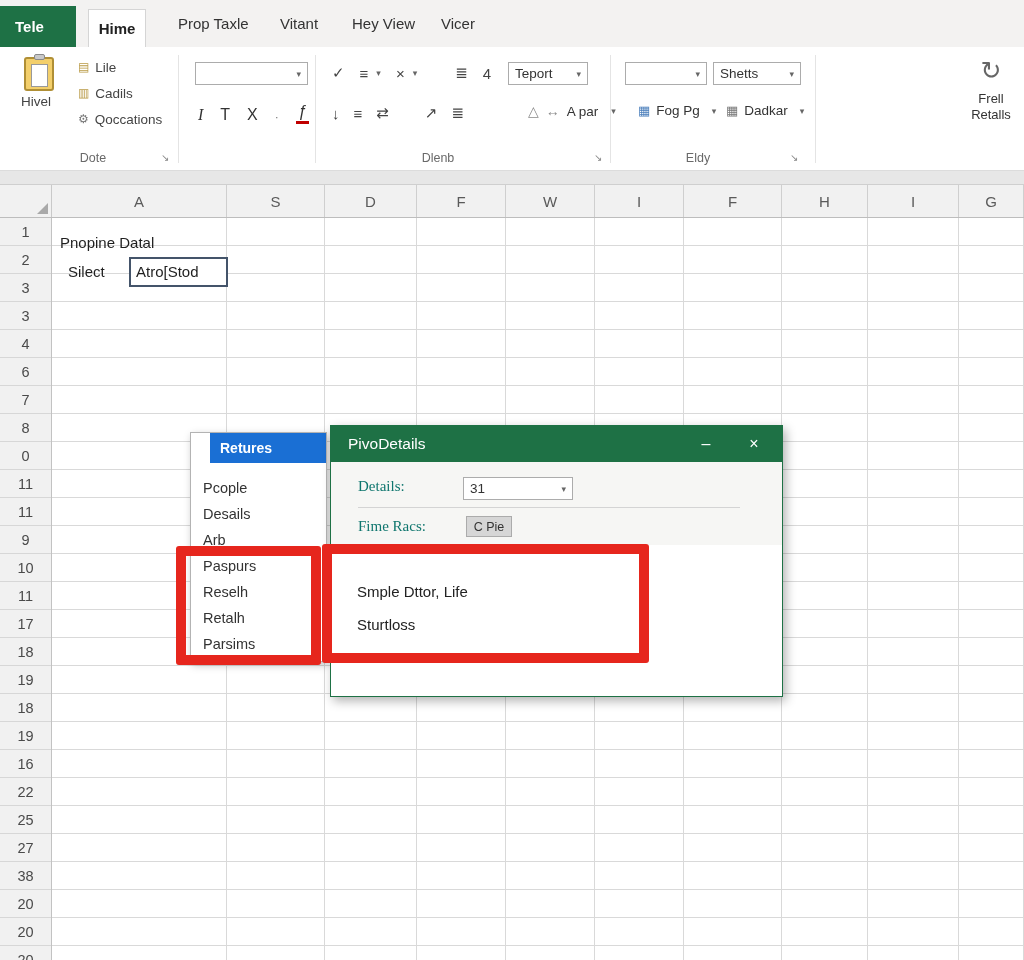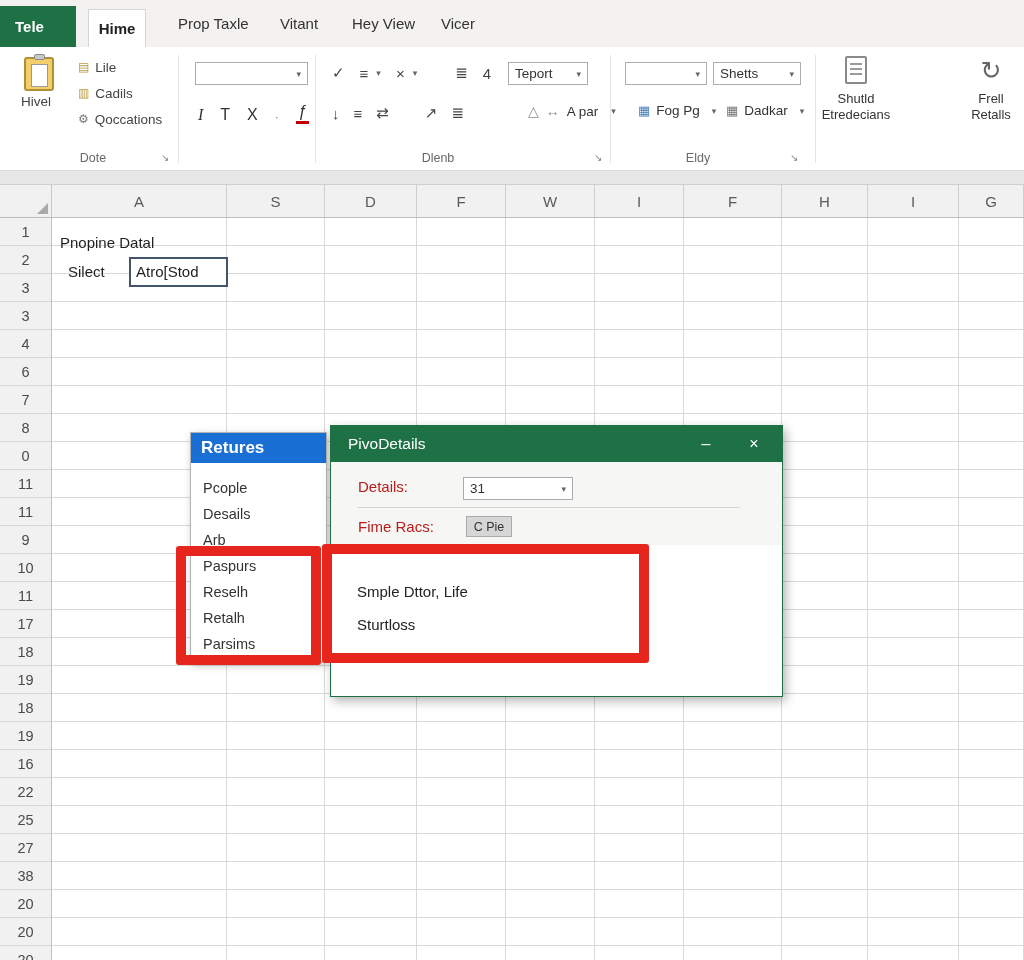--- a/index.html
+++ b/index.html
@@ -93,37 +93,37 @@
   .celltext{position:absolute;height:28px;line-height:28px;font-size:15px;color:#1f1f1f;
             white-space:nowrap;z-index:1;}
   .selbox{position:absolute;left:77px;top:39px;width:99px;height:30px;border:2px solid #44546a;
           background:#fff;box-sizing:border-box;font-size:15px;color:#1f1f1f;line-height:26px;
           padding-left:5px;white-space:nowrap;overflow:hidden;z-index:2;}
 
   
   .ctx{position:absolute;left:190px;top:432px;width:137px;z-index:5;background:#fff;
        border:1px solid #b3b3b3;box-shadow:2px 3px 8px rgba(0,0,0,.25);box-sizing:border-box;}
   .ctx-head{height:30px;background:var(--list_header_blue,#1a6fd4);color:#fff;font-weight:600;
-            font-size:17px;line-height:30px;padding-left:10px;}
+            font-size:14px;line-height:30px;padding-left:10px;margin-left:19px;}
   .ctx-items{padding:12px 0 4px 0;}
   .litem{height:26px;line-height:26px;padding-left:12px;font-size:14.5px;color:#333;}
 
   
   .dlg{position:absolute;left:330px;top:425px;width:453px;height:272px;background:#f6f6f4;
        border:1px solid var(--green,#1e7145);box-shadow:3px 4px 10px rgba(0,0,0,.3);z-index:10;
        box-sizing:border-box;}
   .dlg-title{position:absolute;left:0;top:0;right:0;height:36px;background:var(--green,#1e7145);
              color:#fff;font-size:15.5px;display:flex;align-items:center;padding-left:17px;
              box-sizing:border-box;}
   .win-btn{position:absolute;top:0;width:32px;height:36px;display:flex;align-items:center;
            justify-content:center;color:#fff;font-size:16px;}
   .win-min{right:60px;}
   .win-close{right:12px;}
   .dlg-white{position:absolute;left:0;right:0;top:119px;bottom:0;background:#fff;}
-  .dlg-label{position:absolute;font-size:15px;color:#b91c1c;}
+  .dlg-label{position:absolute;font-size:15px;color:#0f766e;font-family:Liberation Serif, serif;}
   .dlg-div{position:absolute;left:27px;right:42px;top:81px;height:1px;background:#d4d4d4;}
   .chip{position:absolute;left:135px;top:90px;width:46px;height:21px;background:#d6d6d6;
         border:1px solid #ababab;font-size:12.5px;color:#333;display:flex;align-items:center;
         justify-content:center;box-sizing:border-box;}
 
   
   .redrect{position:absolute;border:10px solid var(--red,#e6261d);border-radius:3px;z-index:20;
            box-sizing:border-box;}
   .rr1{left:176px;top:546px;width:145px;height:119px;background:transparent;}
   .rr2{left:322px;top:544px;width:327px;height:119px;background:#fff;}
@@ -227,25 +227,20 @@
       <span class="caret">▾</span>
     </div>
     <div class="rib-item" style="left:726px;top:56px">
       <span class="grid-ico gray">▦</span>
       <span>Dadkar</span>
       <span class="caret">▾</span>
     </div>
     <div class="glabel" style="left:663px">Eldy</div>
     <span class="launcher" style="left:790px">↘</span>
 
-    <div class="action-btn" style="left:820px;width:72px">
-      <div class="doc-icon"></div>
-      <div class="act-label">Shutld
-Etredecians</div>
-    </div>
     <div class="action-btn" style="left:960px;width:62px">
       <div class="refresh-ico">↻</div>
       <div class="act-label">Frell
 Retalls</div>
     </div>
   </div>
 
   <div class="strip"></div>
 
   <div class="ghead">

